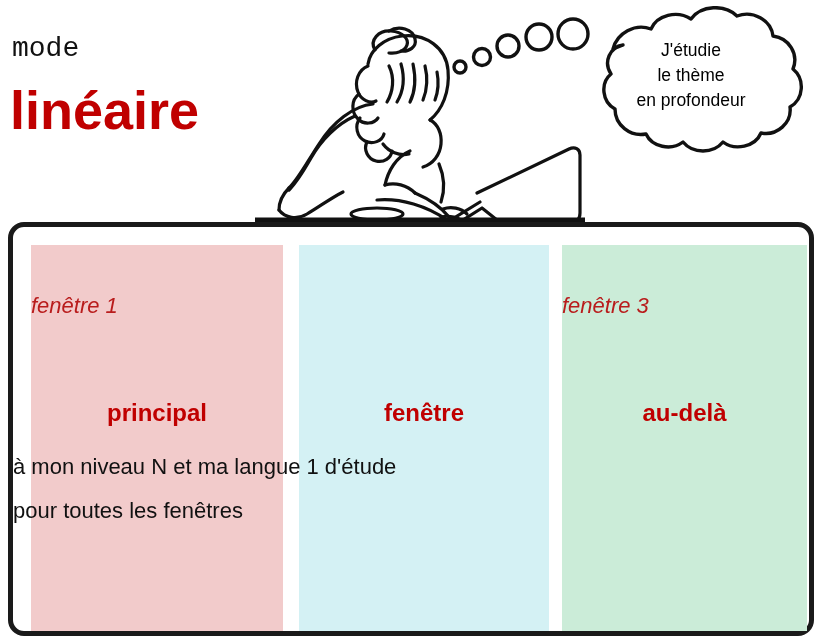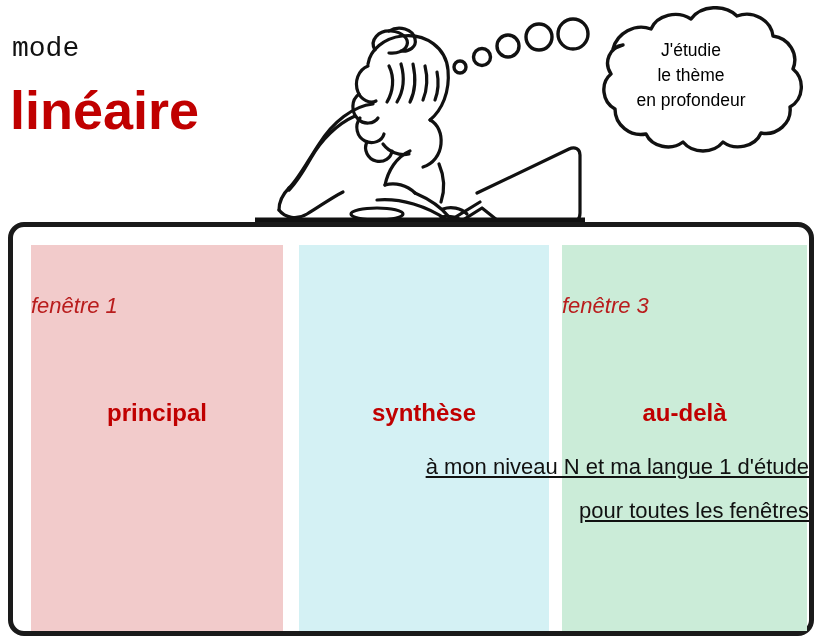--- a/index.html
+++ b/index.html
@@ -127,26 +127,25 @@
     font-weight: bold;
     color: #c00000;
     margin-top: 44px;
   }
 
   #shared-note {
     position: absolute;
     left: 0;
     top: 218px;
     width: 100%;
-    text-align: right;
+    text-align: left;
     font-size: 22px;
     line-height: 44px;
     color: #111111;
     pointer-events: none;
-    text-decoration: underline;
   }
   #shared-note div { white-space: nowrap; }
 </style>
 </head>
 <body>
 
 <div id="header">
 
   <div id="mode-label">mode</div>
 
@@ -236,21 +235,21 @@
 
 <div id="panel">
   <div id="columns">
 
     <div class="window-col col-0" style="background: rgb(242, 203, 203);">
       <div class="col-title">fenêtre 1</div>
       <div class="col-name">principal</div>
     </div>
 
     <div class="window-col col-1" style="background: rgb(212, 241, 244);">
-      <div class="col-name">synthèse</div>
+      <div class="col-name">fenêtre</div>
     </div>
 
     <div class="window-col col-2" style="background: rgb(203, 236, 216);">
       <div class="col-title">fenêtre 3</div>
       <div class="col-name">au-delà</div>
     </div>
 
     <div id="shared-note">
       <div>à mon niveau N et ma langue 1 d'étude</div>
       <div>pour toutes les fenêtres</div>

